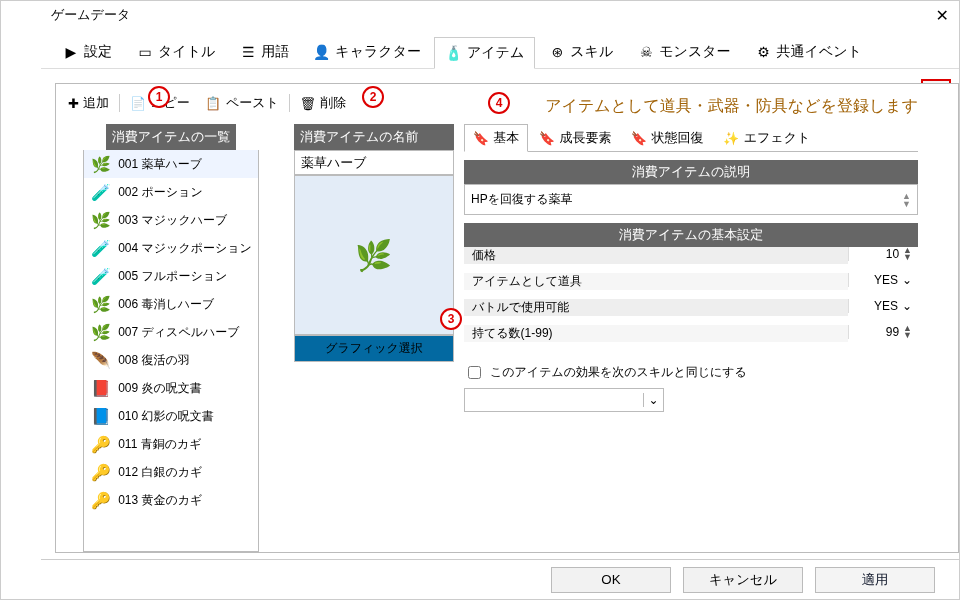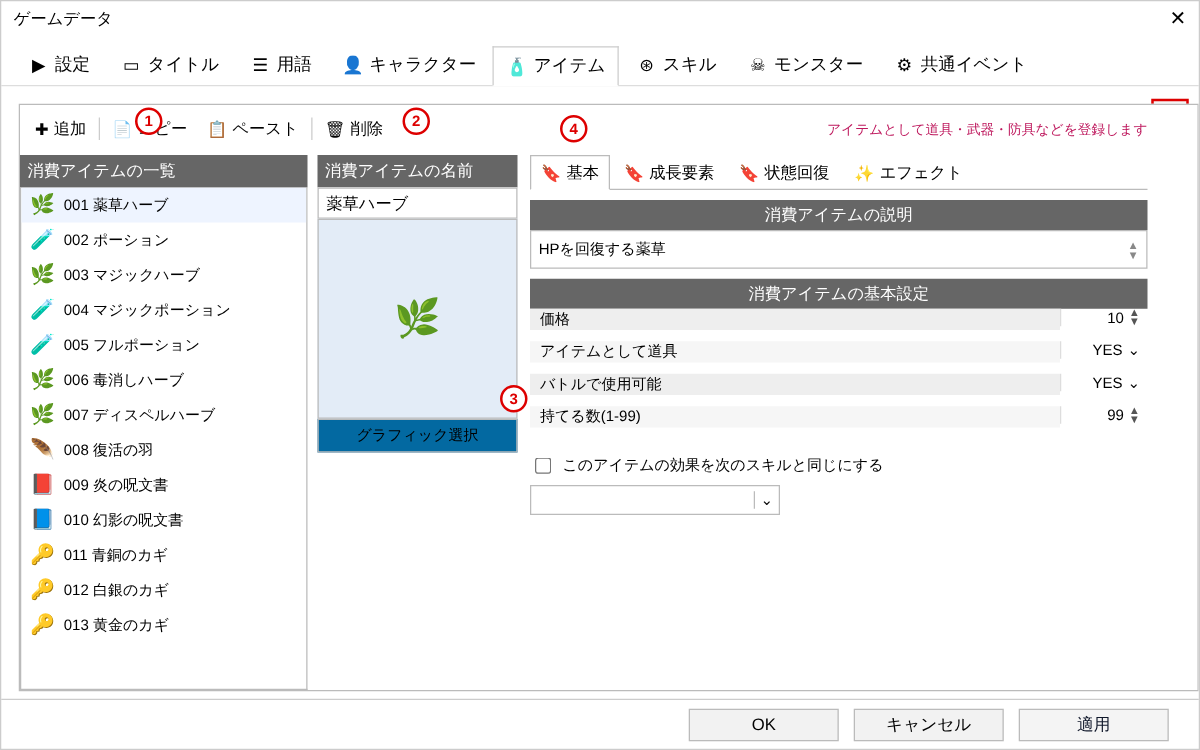--- a/index.html
+++ b/index.html
@@ -1,34 +1,34 @@
 <!DOCTYPE html>
 <html><head>
 <meta charset="utf-8">
 <style>
   * { box-sizing: border-box; }
   body { margin: 0; font-family: "Meiryo", "Yu Gothic", sans-serif; font-size: 12px; color: #000; background: #fafafa; }
-  .window { width: 960px; height: 600px; background: #fff; border: 1px solid #ccc; position: relative; display: flex; flex-direction: column; }
+  .window { width: 960px; height: 600px; background: #fff; border: 1px solid #ccc; position: relative; display: flex; flex-direction: column; padding-left: 40px; }
   .titlebar { height: 28px; display: flex; align-items: center; padding: 0 10px; font-size: 13px; }
   .titlebar .close { margin-left: auto; font-size: 16px; cursor: pointer; }
   .toptabs { display: flex; border-bottom: 1px solid #ddd; padding-left: 10px; gap: 2px; height: 40px; align-items: flex-end; }
   .toptab { display: flex; align-items: center; gap: 4px; padding: 6px 10px; border: 1px solid transparent; cursor: pointer; font-size: 14px; }
   .toptab.active { border: 1px solid #ccc; border-bottom: 1px solid #fff; background: #fff; position: relative; top: 1px; }
   .toptab .ic { width: 18px; height: 18px; display:inline-flex; align-items:center; justify-content:center; }
   .content-wrap { flex: 1; position: relative; padding: 14px 0 0 14px; overflow: hidden; }
   .content-inner { border: 1px solid #bbb; height: 470px; position: relative; display:flex; background:#fff;}
   .righttabs { position: absolute; right: 8px; top: 10px; display: flex; flex-direction: column; gap:2px;}
   .righttab { writing-mode: vertical-rl; padding: 8px 4px; border: 1px solid #bbb; cursor: pointer; font-size: 13px; background:#f5f5f5;}
   .righttab.active { border: 2px solid #d00; }
   .toolbar { position:absolute; top:8px; left:6px; display:flex; align-items:center; gap:4px;}
   .toolbtn { display:flex; align-items:center; gap:4px; padding:2px 6px; cursor:pointer; font-size:13px;}
   .toolsep { width:1px; height:18px; background:#ccc; }
-  .hint { position:absolute; top:12px; right:40px; font-size:11px; color:#be185d;}
+  .hint { position:absolute; top:12px; right:40px; font-size:16px; color:#a16207;}
   .body3 { margin-top:40px; flex:1; display:flex; height:calc(100% - 40px);}
-  .col-list { width:230px; display:flex; flex-direction:column; border-right:0; }
+  .col-list { width:230px; display:flex; flex-direction:column; border-right:0;align-items:center; }
   .sec-head { background:#666; color:#fff; padding:4px 6px; font-size:13px;}
   .listwrap { flex:1; border:1px solid #bbb; border-top:0; overflow-y:scroll; }
   .row { display:flex; align-items:center; gap:6px; padding:3px 6px; cursor:pointer;}
   .row.sel { background:#eef4ff;}
   .row .ico { width:22px; height:22px; display:flex; align-items:center; justify-content:center; font-size:16px;}
   .col-mid { width:160px; margin-left:8px; display:flex; flex-direction:column;}
   .namebox { border:1px solid #bbb; padding:4px 6px; margin-top:0;}
   .preview { border:1px solid #bbb; height:160px; background:#e3ecf7; display:flex; align-items:center; justify-content:center; font-size:30px; position:relative;}
   .gsel { border:1px solid #bbb; text-align:center; padding:4px 0; cursor:pointer; background:#0369a1;}
   .col-main { flex:1; margin-left:10px; padding-right:40px; display:flex; flex-direction:column;}

